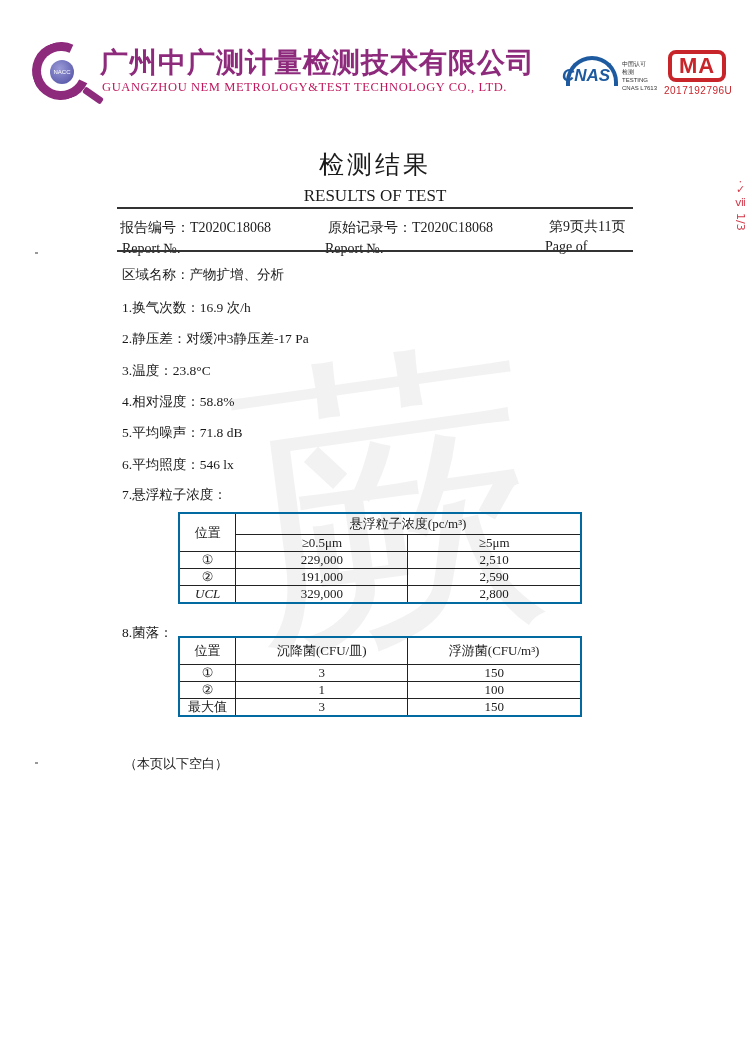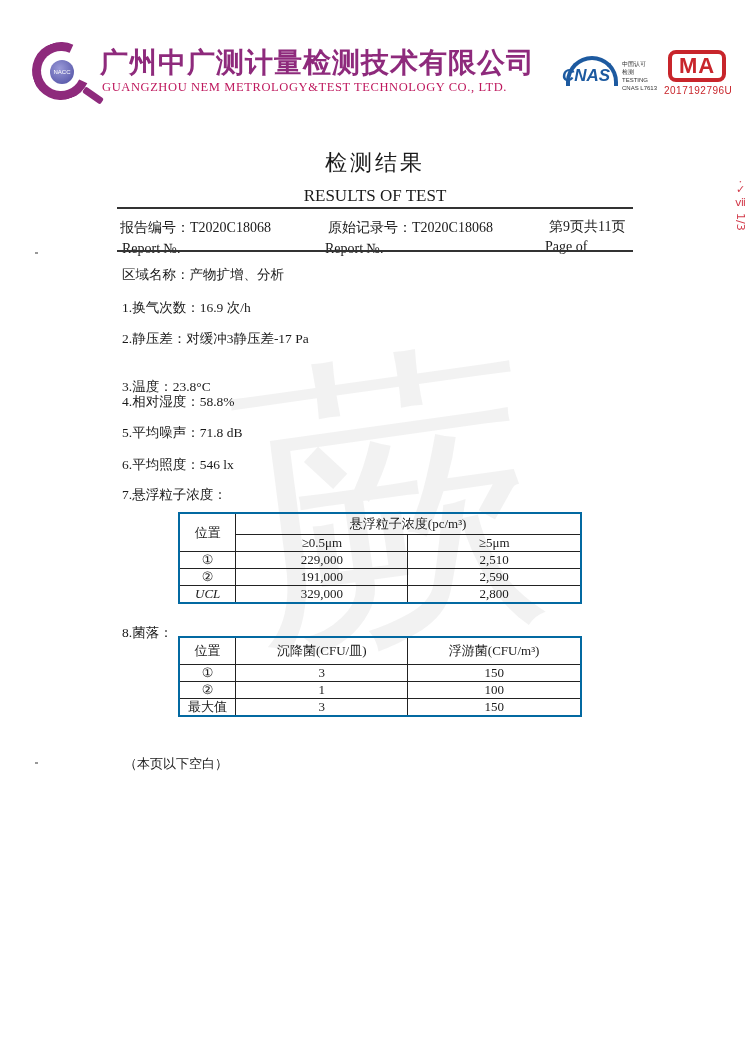--- a/index.html
+++ b/index.html
@@ -20,21 +20,21 @@
   .cnas-arc { left:566px; top:56px; width:52px; height:30px; border:4px solid #1d5aa0; border-bottom:none;
     border-radius:30px 30px 0 0; box-sizing:border-box; }
   .cnas-text { left:562px; top:66px; font-family:"Liberation Sans",sans-serif; font-weight:bold; font-style:italic;
     font-size:17px; color:#1d5aa0; }
   .cnas-sub { left:622px; top:60px; font-family:"Liberation Sans",sans-serif; font-size:6px; line-height:8px; color:#333; white-space:pre; }
   .ma-box { left:668px; top:50px; width:58px; height:32px; border:4px solid #c8252b; border-radius:8px;
     box-sizing:border-box; display:flex; align-items:center; justify-content:center;
     font-family:"Liberation Sans",sans-serif; font-weight:bold; font-size:22px; color:#c8252b; letter-spacing:1px; }
   .ma-num { left:664px; top:85px; font-family:"Liberation Sans",sans-serif; font-size:10px; color:#c8252b; letter-spacing:0.5px; }
   
-  .title-cn { left:0; width:750px; top:148px; text-align:center; font-family:"DejaVu Sans",sans-serif; font-size:22px; letter-spacing:3px; }
+  .title-cn { left:0; width:750px; top:148px; text-align:center; font-family:"DejaVu Sans",sans-serif; font-size:25px; letter-spacing:3px; }
   .title-en { left:0; width:750px; top:186px; text-align:center; font-size:17px; }
   .rule { left:117px; width:516px; height:2px; background:#333; }
   .meta { font-size:14px; white-space:nowrap;margin-top:8px; }
   .line { left:122px; font-size:13.5px; white-space:nowrap; }
   
   table { border-collapse:collapse; font-size:13px; }
   td { border:1.2px solid #222; text-align:center; padding:0; height:16px; line-height:16px; }
   table.outer { border:2px solid #0369a1; }
   .watermark { left:240px; top:350px; font-family:"DejaVu Sans",sans-serif; font-size:300px; color:rgba(150,150,150,0.12);
     transform:rotate(-8deg); line-height:1; pointer-events:none; }
@@ -76,21 +76,21 @@
 <div class="abs meta" style="left:549px;top:210px;">第9页共11页</div>
 <div class="abs meta" style="left:122px;top:233px;">Report №.</div>
 <div class="abs meta" style="left:325px;top:233px;">Report №.</div>
 <div class="abs meta" style="left:545px;top:231px;">Page  of</div>
 
 <div class="abs rule" style="top:250px;height:1.5px;"></div>
 
 <div class="abs line" style="top:266px;">区域名称：产物扩增、分析</div>
 <div class="abs line" style="top:299px;">1.换气次数：16.9 次/h</div>
 <div class="abs line" style="top:330px;">2.静压差：对缓冲3静压差-17 Pa</div>
-<div class="abs line" style="top:362px;margin-top:16px;">3.温度：23.8°C</div>
+<div class="abs line" style="top:362px;">3.温度：23.8°C</div>
 <div class="abs line" style="top:393px;">4.相对湿度：58.8%</div>
 <div class="abs line" style="top:424px;">5.平均噪声：71.8 dB</div>
 <div class="abs line" style="top:456px;">6.平均照度：546 lx</div>
 <div class="abs line" style="top:486px;">7.悬浮粒子浓度：</div>
 
 <table class="abs outer" style="left:178px;top:512px;width:404px;">
   <colgroup>
       <col style="width:57px">
       <col style="width:173px">
       <col style="width:174px">

